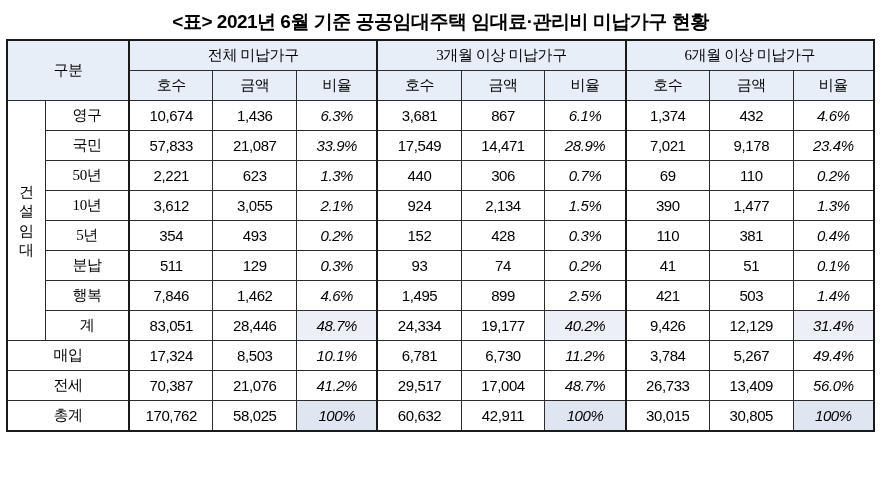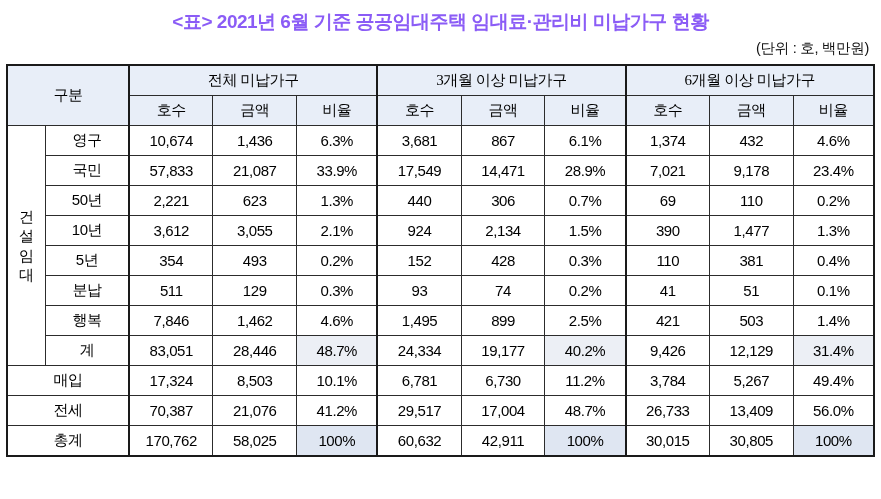--- a/index.html
+++ b/index.html
@@ -17,21 +17,21 @@
   .page {
     position: relative;
     width: 881px;
     height: 499px;
     box-sizing: border-box;
   }
   .title {
     text-align: center;
     font-size: 19px;
     font-weight: bold;
-    color: #8b5cf6;
+    color: #000000;
     letter-spacing: -0.5px;
     padding-top: 9px;
     padding-bottom: 4px;
     white-space: nowrap;
   }
   .unit-line {
     text-align: right;
     font-size: 14.5px;
     color: #111111;
     padding-right: 12px;
@@ -70,31 +70,33 @@
     background: #ffffff !important;
     font-size: 16px;
     font-weight: normal;
     letter-spacing: 0px;
     line-height: 1.28;
     width: 38px;
   }
   .rowlabel {
     font-size: 15.5px;
     letter-spacing: -0.5px;
+    font-family: Liberation Serif, serif;
   }
   .num {
     text-align: right;
     padding-right: 9px;
     font-size: 15.5px;
   }
   .ratio {
     text-align: right;
     padding-right: 9px;
     font-size: 15.5px;
     background: #fdf8ef;
+    font-style: italic;
   }
   .sum-row td {
     background: #eceff5;
     font-weight: bold;
   }
   .sum-row td.ratio {
     background: #eceff5;
   }
   .total-row td {
     background: #dfe6f2;
@@ -122,21 +124,20 @@
     border-left: 2px solid #1a1a1a !important;
   }
 </style>
 </head>
 <body>
 
 <div class="page">
 
   <div class="title">&lt;표&gt; 2021년 6월 기준 공공임대주택 임대료·관리비 미납가구 현황</div>
 
-  <div class="unit-line">(단위 : 호, 백만원)</div>
 
   <table class="maintable">
     <colgroup>
       <col style="width:38px">
       <col style="width:83px">
       <col style="width:83px">
       <col style="width:83px">
       <col style="width:80px">
       <col style="width:83px">
       <col style="width:83px">

